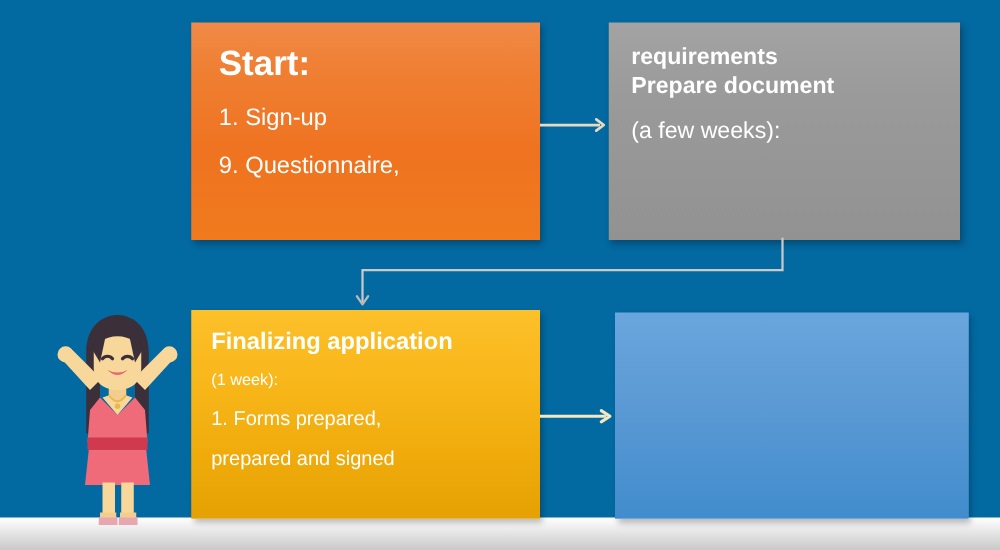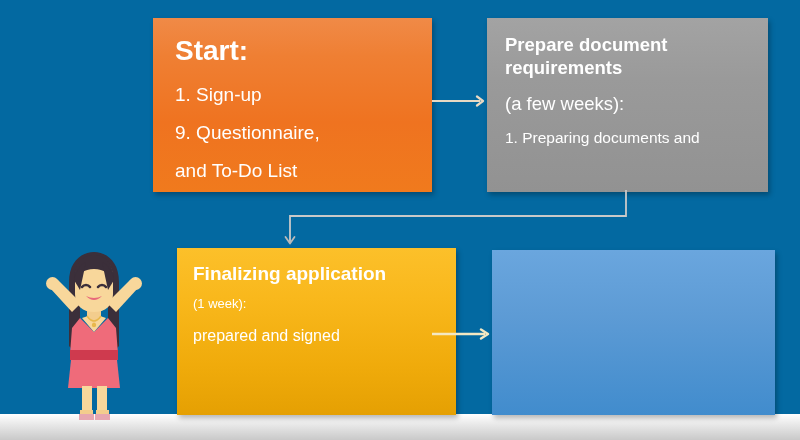--- a/index.html
+++ b/index.html
@@ -68,21 +68,20 @@
   #box-prepare .title { font-size: 18.5px; }
   #box-prepare .sub   { font-size: 18.5px; margin-top: 14px; }
   #box-prepare .body  { font-size: 15.5px; margin-top: 12px; }
 
   
   #box-final {
     left: 153px; top: 248px;
     width: 279px; height: 167px;
     padding: 14px 14px 0 16px;
     background: linear-gradient(to bottom, #fcc02a 0%, #f9b81c 30%, #f0ab0b 70%, #e5a003 100%);
-    margin-left: 24px;
   }
   #box-final .title { font-size: 19px; }
   #box-final .sub   { font-size: 13px; margin-top: 11px; }
   #box-final .body  { font-size: 16px; margin-top: 13px; }
   #box-final .body-line { margin-bottom: 11px; }
 
   
   #box-blue {
     left: 492px; top: 250px;
     width: 283px; height: 165px;
@@ -109,34 +108,33 @@
 <body>
 
 <div id="slide">
 
   <div class="bottom-band"></div>
 
   <div class="box" id="box-start">
     <div class="title">Start:</div>
     <div class="body">1. Sign-up</div>
     <div class="body">9. Questionnaire,</div>
-    <div class="body">and To-Do List</div>
   </div>
 
   <div class="box" id="box-prepare">
+    <div class="title">requirements</div>
     <div class="title">Prepare document</div>
-    <div class="title">requirements</div>
     <div class="sub">(a few weeks):</div>
-    <div class="body">1. Preparing documents and</div>
   </div>
 
   <div class="box" id="box-final">
     <div class="title">Finalizing application</div>
     <div class="sub">(1 week):</div>
     <div class="body">
+      <div class="body-line">1. Forms prepared,</div>
       <div class="body-line">prepared and signed</div>
     </div>
   </div>
 
   <div class="box" id="box-blue">
     <span></span>
   </div>
 
   <div class="conn" id="conn-start-prepare">
     <svg width="56" height="12" viewBox="0 0 56 12">

